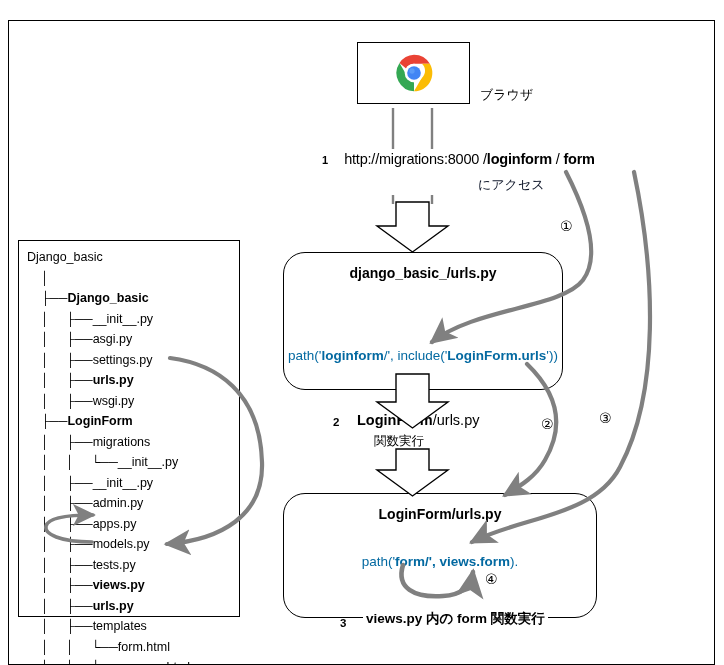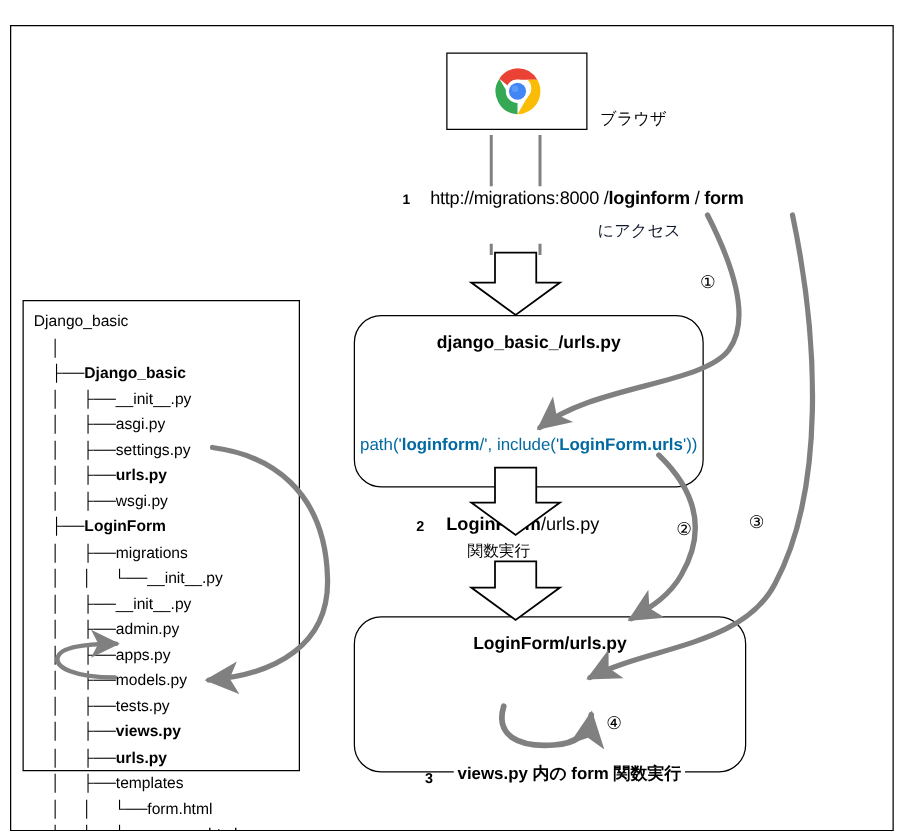--- a/index.html
+++ b/index.html
@@ -180,20 +180,21 @@
     <div class="box-title">django_basic_/urls.py</div>
     <div class="box-code"><span>path('</span><span class="b">loginform</span><span>/', include('</span><span class="b">LoginForm.urls</span><span>'))</span></div>
   </div>
 
   <div id="step2-num">2</div>
   <div id="step2-text"><span class="b">LoginForm</span><span>/urls.py</span></div>
   <div id="step2-sub">関数実行</div>
 
   <div id="box-loginform" class="flow-box">
     <div class="box-title">LoginForm/urls.py</div>
+    <div class="box-code"><span>path('</span><span class="b">form/', views.form</span><span>).</span></div>
   </div>
 
   <div id="step3-num">3</div>
   <div id="step3-text">views.py 内の form 関数実行</div>
 
   <div id="circ-1" class="circ-marker">①</div>
   <div id="circ-2" class="circ-marker">②</div>
   <div id="circ-3" class="circ-marker">③</div>
   <div id="circ-4" class="circ-marker">④</div>
 

